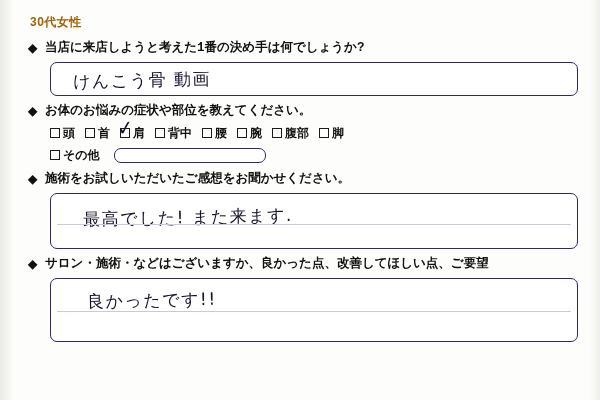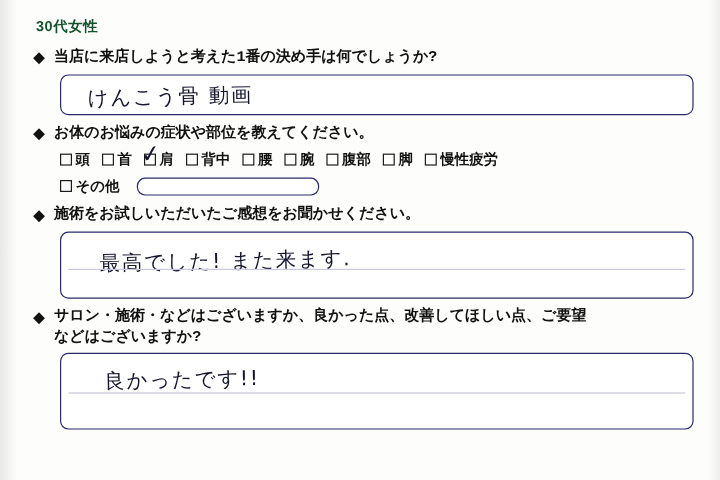--- a/index.html
+++ b/index.html
@@ -38,21 +38,21 @@
     width: 10px;
     background: linear-gradient(to left, #ededea, #fdfdfb);
     pointer-events: none;
   }
 
   .respondent {
     font-size: 12px;
     font-weight: 700;
     letter-spacing: 0.5px;
     margin: 0 0 9px 2px;
-    color: #14532d;
+    color: #a16207;
   }
 
   .question-block {
     margin-bottom: 7px;
   }
   .q-line {
     display: flex;
     align-items: flex-start;
     font-size: 12.5px;
     font-weight: 700;
@@ -212,24 +212,20 @@
           <span class="cb-label">腕</span>
         </span>
         <span class="cb-item">
           <span class="cb"></span>
           <span class="cb-label">腹部</span>
         </span>
         <span class="cb-item">
           <span class="cb"></span>
           <span class="cb-label">脚</span>
         </span>
-        <span class="cb-item">
-          <span class="cb"></span>
-          <span class="cb-label">慢性疲労</span>
-        </span>
       </div>
       <div class="cb-row other-row">
         <span class="cb-item">
           <span class="cb"></span>
           <span class="cb-label">その他</span>
         </span>
         <span class="other-field"></span>
       </div>
     </div>
   </div>
@@ -243,23 +239,19 @@
       <span class="hand h2">最高でした! また来ます.</span>
       <span class="rule" style="top:30px;"></span>
     </div>
   </div>
 
   <div class="question-block">
     <div class="q-line">
       <span class="diamond">◆</span>
       <span class="q-text">サロン・施術・などはございますか、良かった点、改善してほしい点、ご要望</span>
     </div>
-    <div class="q-line">
-      <span class="diamond"></span>
-      <span class="q-text">などはございますか?</span>
-    </div>
     <div class="answer-box three-line">
       <span class="hand h3">良かったです!!</span>
       <span class="rule" style="top:32px;"></span>
     </div>
   </div>
 
 </div>
 
 </body></html>

